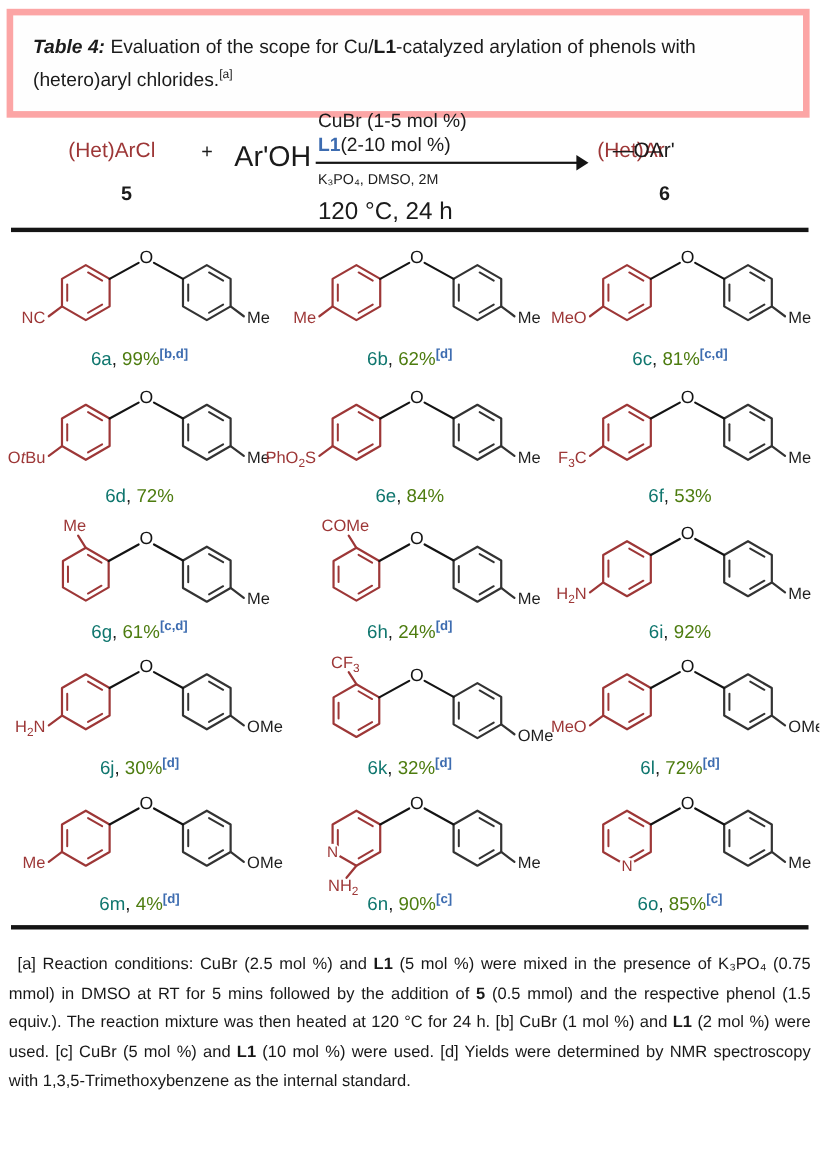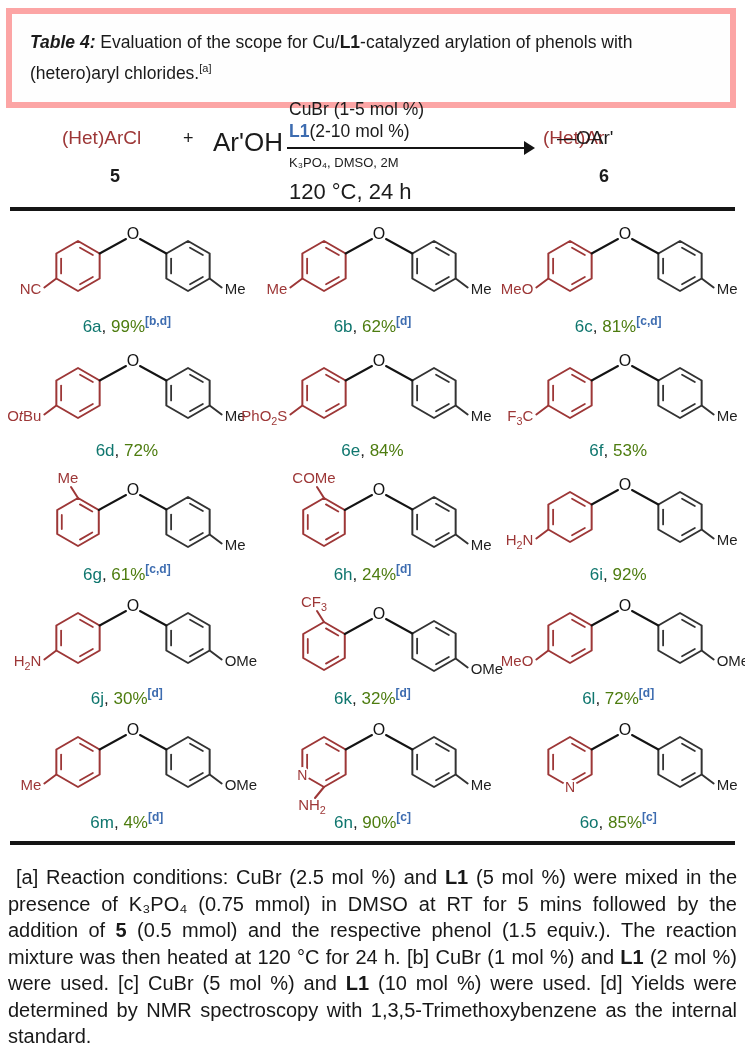--- a/index.html
+++ b/index.html
@@ -33,21 +33,21 @@
   .grid{position:absolute;left:4px;top:215px;width:737px;display:grid;
         grid-template-columns:1fr 1fr 1fr;grid-auto-rows:124px;}
   .cell{display:flex;flex-direction:column;align-items:center;justify-content:flex-end;
         padding-bottom:2px;box-sizing:border-box;}
   .cell svg{overflow:visible;display:block;}
   .caption{font-size:17px;white-space:nowrap;margin-top:-2px;}
   .cid{font-weight:normal;color:#0f766e;}
   .cy{color:#4d7c0f;}
   .cn{font-size:12px;vertical-align:super;color:#3d6cb0;font-weight:bold;}
   .footnote{position:absolute;left:8px;top:864px;width:729px;box-sizing:border-box;
-            font-size:20px;line-height:26.5px;text-align:justify;color:#181818;text-indent:8px;}
+            font-size:15px;line-height:26.5px;text-align:justify;color:#181818;text-indent:8px;}
 </style>
 </head>
 <body>
 
 <div class="page">
 
   <div class="title-box">
     <span class="tlabel">Table 4:</span><span> Evaluation of the scope for Cu/</span><span class="bold">L1</span><span>-catalyzed arylation of phenols with (hetero)aryl chlorides.</span><span class="sup">[a]</span>
   </div>
 

